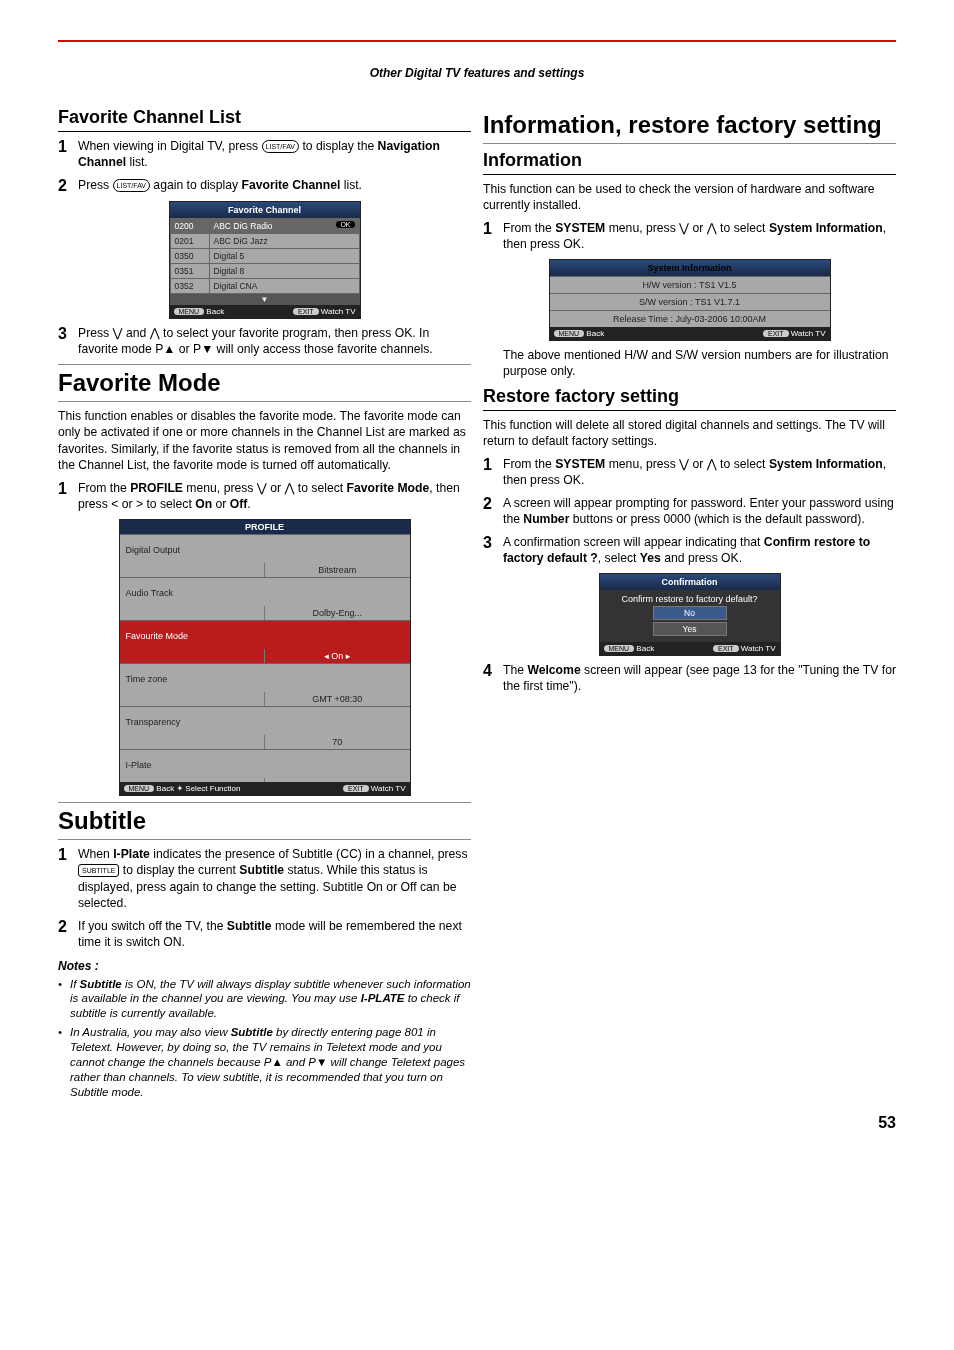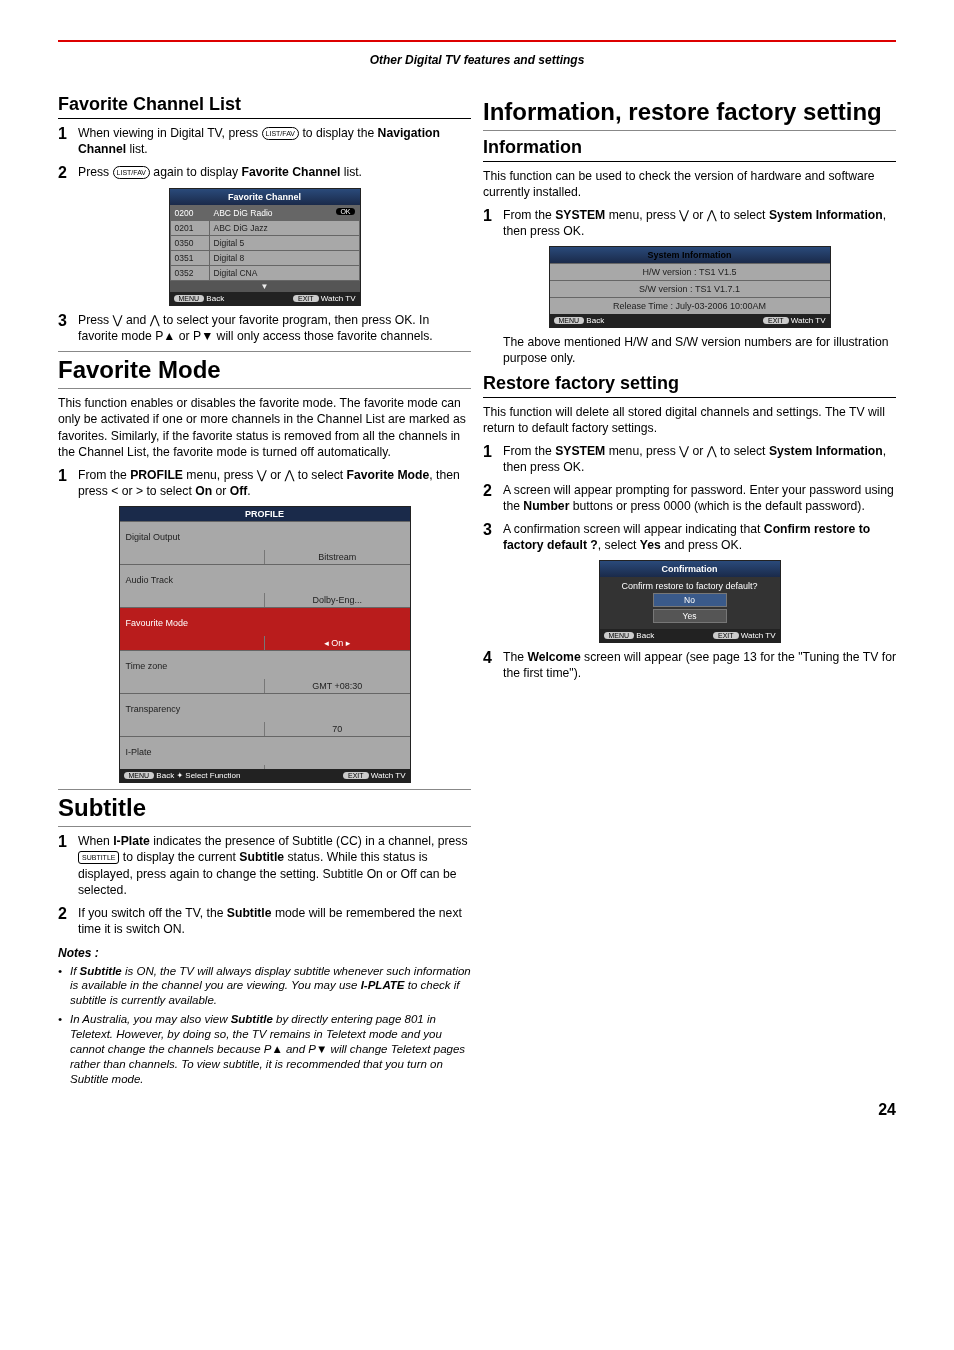--- a/index.html
+++ b/index.html
@@ -8,21 +8,21 @@
     font-family: Arial, Helvetica, sans-serif;
     background: #fff;
     width: 954px;
     color: #000;
   }
   .page {
     padding: 40px 58px 30px 58px;
   }
   .header-bar {
     border-top: 2px solid #d00;
-    padding-top: 8px;
+    padding-top: 21px;
     text-align: center;
     margin-bottom: 20px;
   }
   .header-text {
     font-style: italic;
     font-weight: bold;
     font-size: 12px;
     color: #000;
   }
   .columns {
@@ -386,14 +386,14 @@
 
       <div class="step">
         <div class="step-num">4</div>
         <div class="step-text">
           <span>The </span><span class="bold-inline">Welcome</span><span> screen will appear (see page 13 for the "Tuning the TV for the first time").</span>
         </div>
       </div>
     </div>
   </div>
 
-  <div class="pagenum">24</div>
+  <div class="pagenum">53</div>
 </div>
 
 </body></html>

